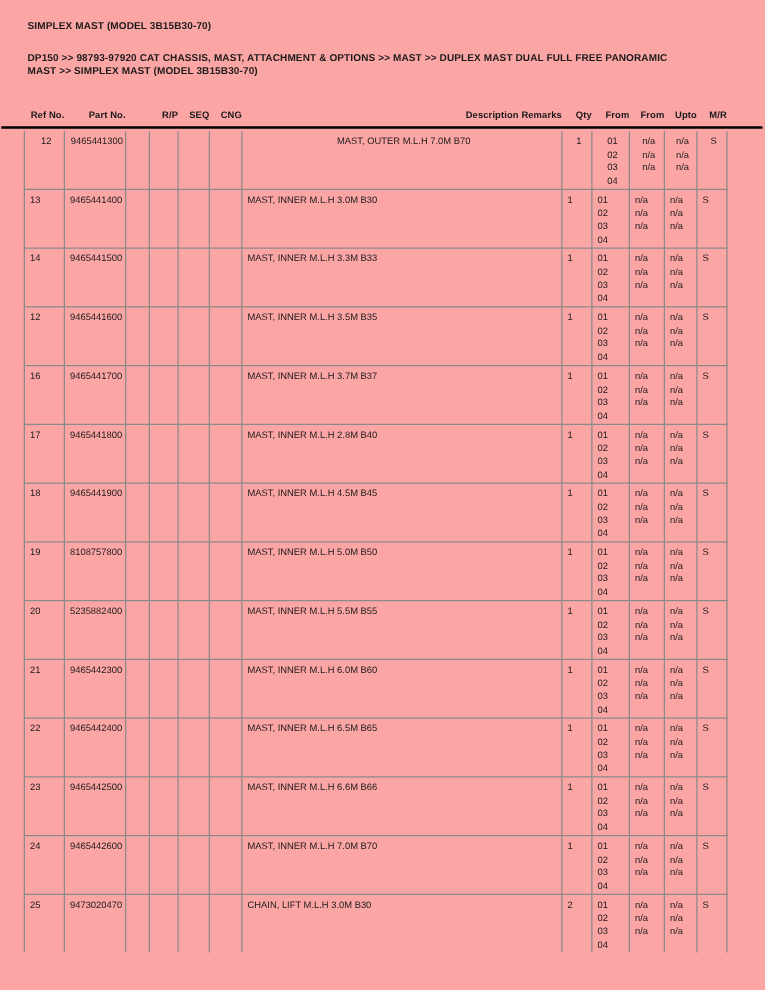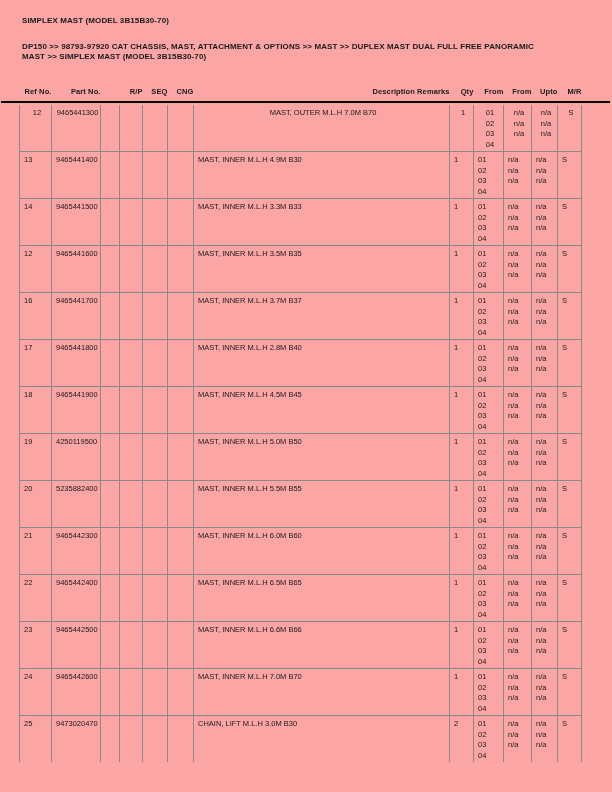--- a/index.html
+++ b/index.html
@@ -167,21 +167,21 @@
           </td>
           <td class="c-mr">S</td>
         </tr>
         <tr>
           <td class="c-ref">13</td>
           <td class="c-part">9465441400</td>
           <td class="c-blank"></td>
           <td class="c-rp"></td>
           <td class="c-seq"></td>
           <td class="c-cng"></td>
-          <td class="c-desc">MAST, INNER M.L.H 4.9M B30</td>
+          <td class="c-desc">MAST, INNER M.L.H 3.0M B30</td>
           <td class="c-qty">1</td>
           <td class="c-model">
             <div class="cell-line">01</div>
             <div class="cell-line">02</div>
             <div class="cell-line">03</div>
             <div class="cell-line">04</div>
           </td>
           <td class="c-from">
             <div class="cell-line">n/a</div>
             <div class="cell-line">n/a</div>
@@ -324,21 +324,21 @@
           </td>
           <td class="c-upto">
             <div class="cell-line">n/a</div>
             <div class="cell-line">n/a</div>
             <div class="cell-line">n/a</div>
           </td>
           <td class="c-mr">S</td>
         </tr>
         <tr>
           <td class="c-ref">19</td>
-          <td class="c-part">4250119500</td>
+          <td class="c-part">8108757800</td>
           <td class="c-blank"></td>
           <td class="c-rp"></td>
           <td class="c-seq"></td>
           <td class="c-cng"></td>
           <td class="c-desc">MAST, INNER M.L.H 5.0M B50</td>
           <td class="c-qty">1</td>
           <td class="c-model">
             <div class="cell-line">01</div>
             <div class="cell-line">02</div>
             <div class="cell-line">03</div>

